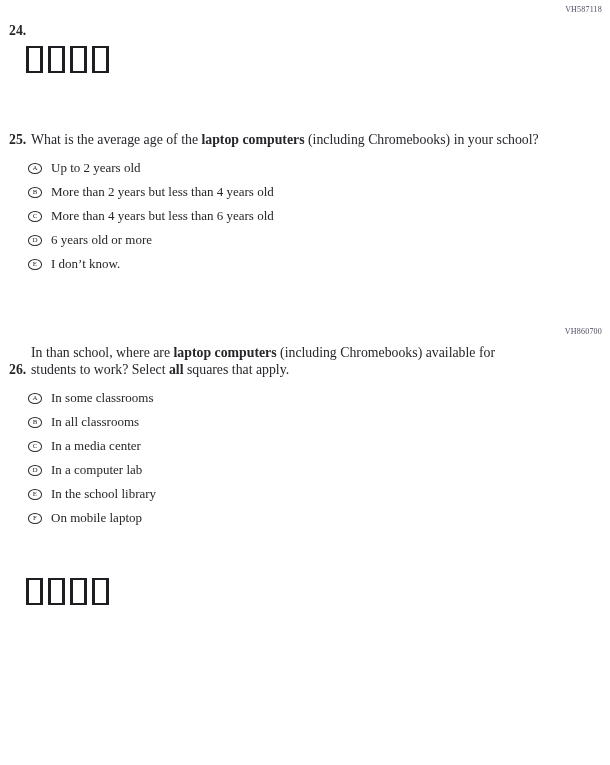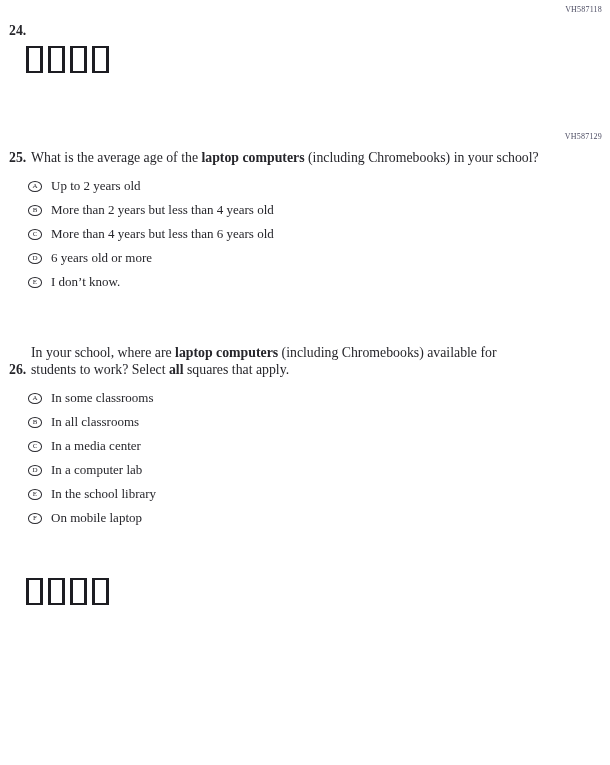--- a/index.html
+++ b/index.html
@@ -118,21 +118,20 @@
   <span class="entry-box"></span>
 
   <span class="entry-box"></span>
 
   <span class="entry-box"></span>
 </div>
 
   </section>
 
   <section class="question">
-    <div class="code">VH587129</div>
     <div class="q-row">
       <div class="q-num">25.</div>
       <div class="q-text"><span>What is the average age of the </span><b>laptop computers</b><span> (including Chromebooks) in your school?</span></div>
     </div>
 
     <div class="options">
   <div class="option">
     <span class="bubble">
             <span class="letter">A</span>
           </span>
@@ -163,23 +162,24 @@
   <div class="option">
     <span class="bubble">
             <span class="letter">E</span>
           </span>
     <span class="option-label">I don’t know.</span>
   </div>
 </div>
   </section>
 
   <section class="question">
+    <div class="code">VH860700</div>
     <div class="q-row">
       <div class="q-num">26.</div>
-      <div class="q-text"><span>In your school, where are </span><b>laptop computers</b><span> (including Chromebooks) available for students to work? Select </span><b>all</b><span> squares that apply.</span></div>
+      <div class="q-text"><span>In than school, where are </span><b>laptop computers</b><span> (including Chromebooks) available for students to work? Select </span><b>all</b><span> squares that apply.</span></div>
     </div>
 
     <div class="options">
   <div class="option">
     <span class="bubble">
             <span class="letter">A</span>
           </span>
     <span class="option-label">In some classrooms</span>
   </div>
 

